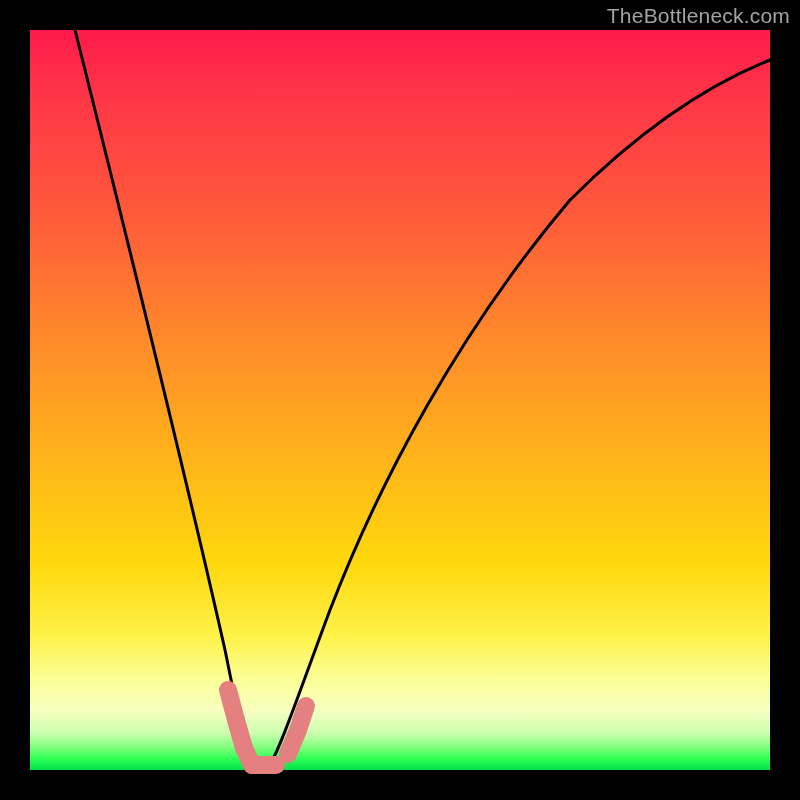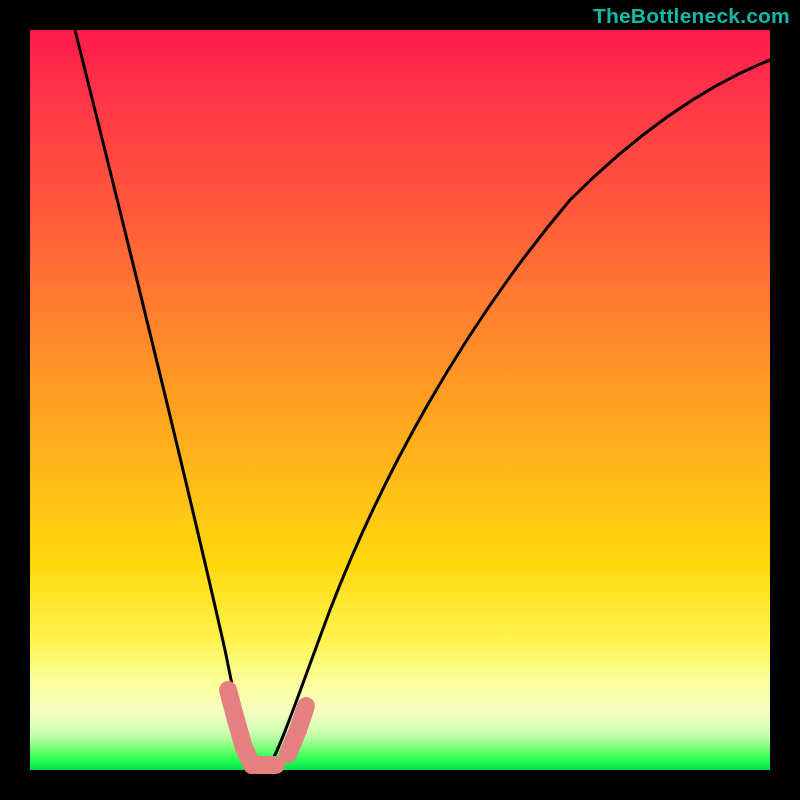--- a/index.html
+++ b/index.html
@@ -40,23 +40,23 @@
       #ccffb0 95%,
       #7dff7a 97%,
       #2dff55 98.5%,
       #00e24a 100%
     );
   }
   .watermark {
     position: absolute;
     top: 4px;
     right: 10px;
-    color: #14b8a6;
+    color: #a3a3a3;
     font-size: 21px;
-    font-weight: 700;
+    font-weight: 400;
     letter-spacing: 0.2px;
   }
   svg.curve {
     position: absolute;
     top: 0;
     left: 0;
     width: 740px;
     height: 740px;
     overflow: visible;
   }

